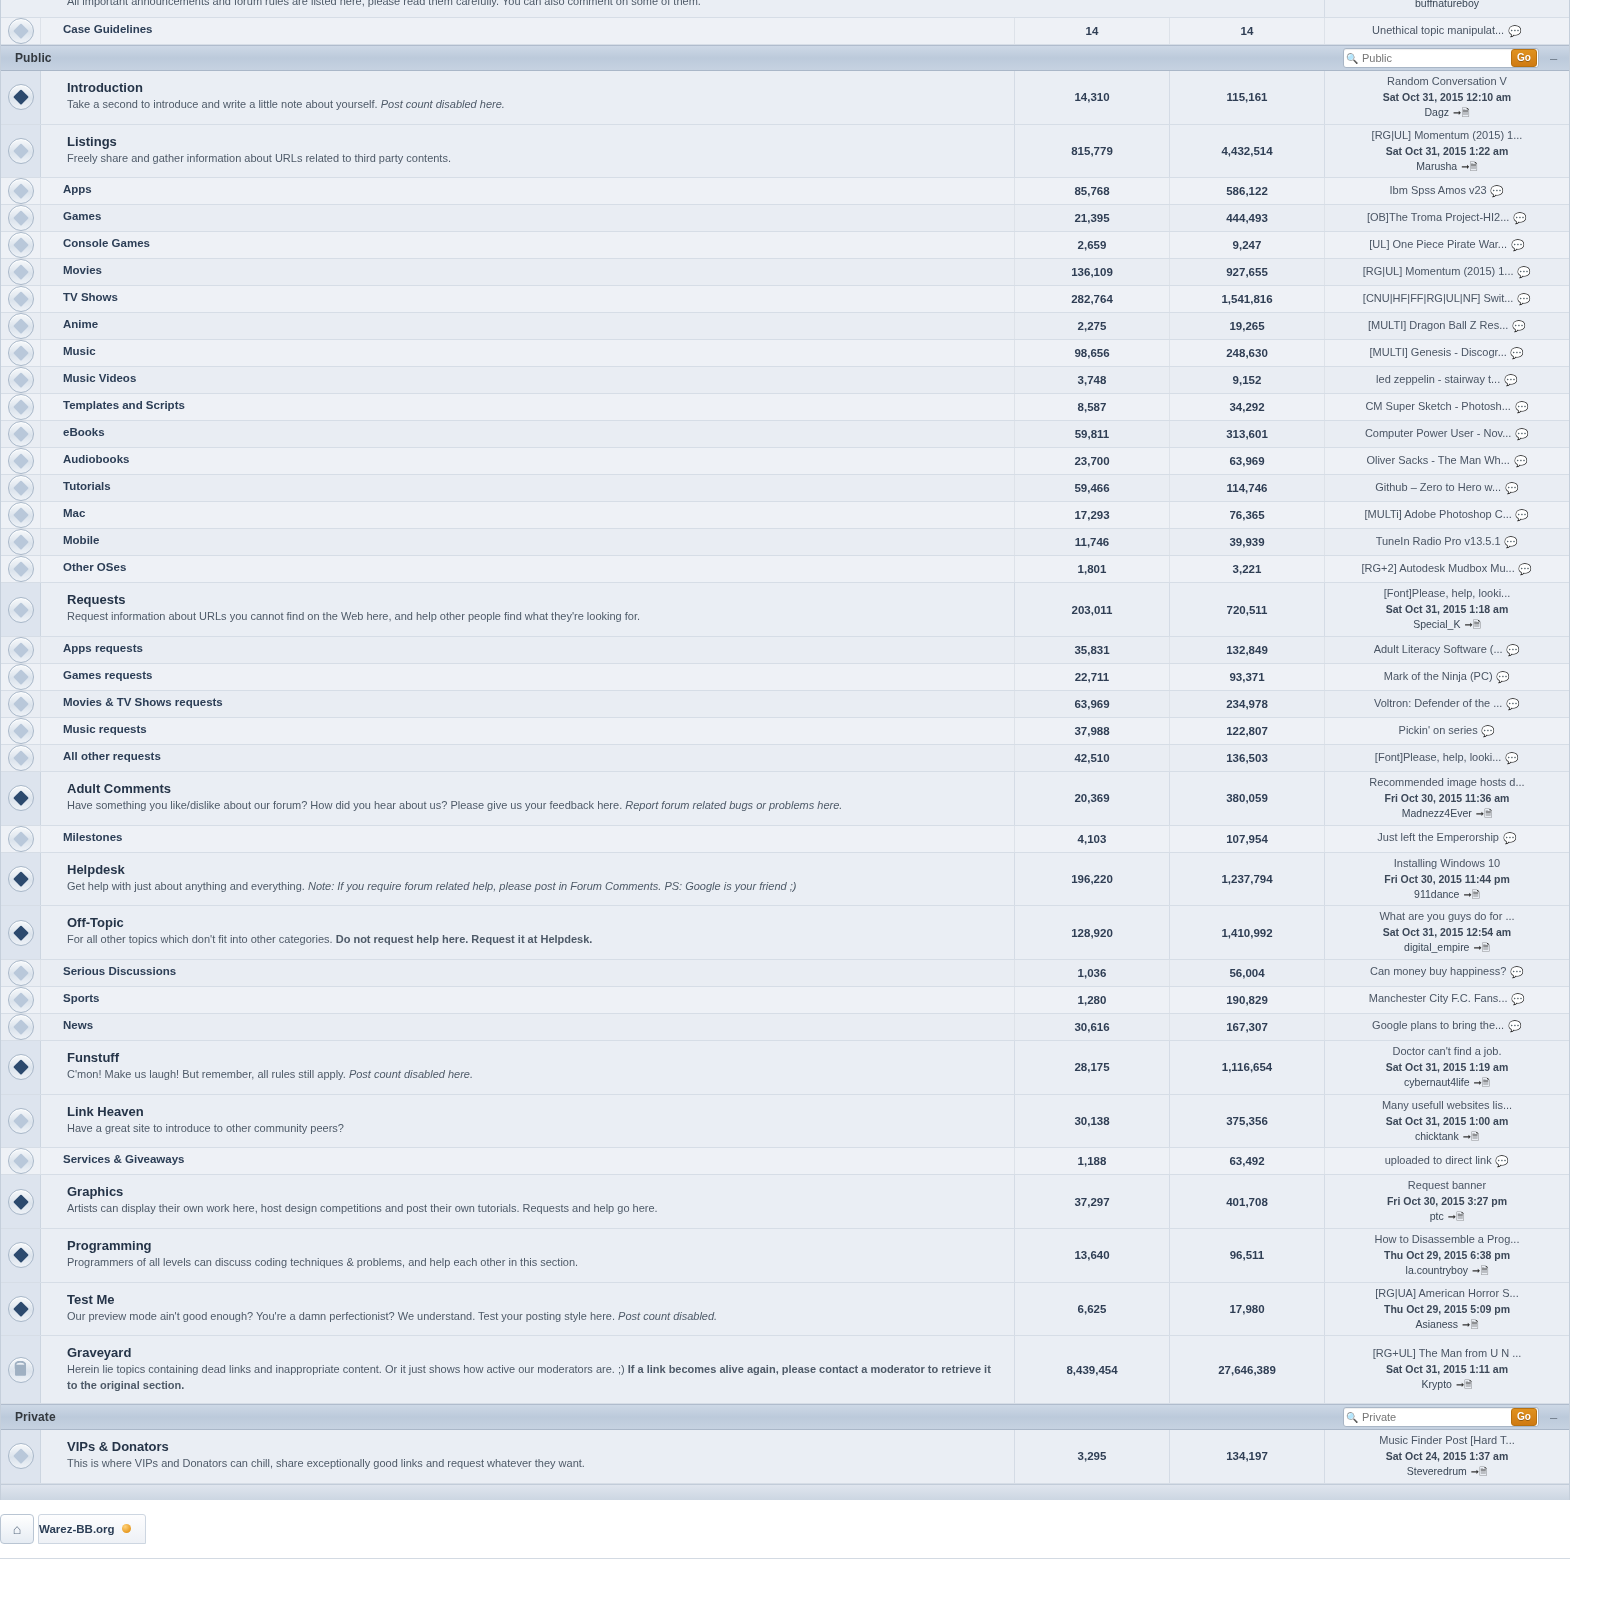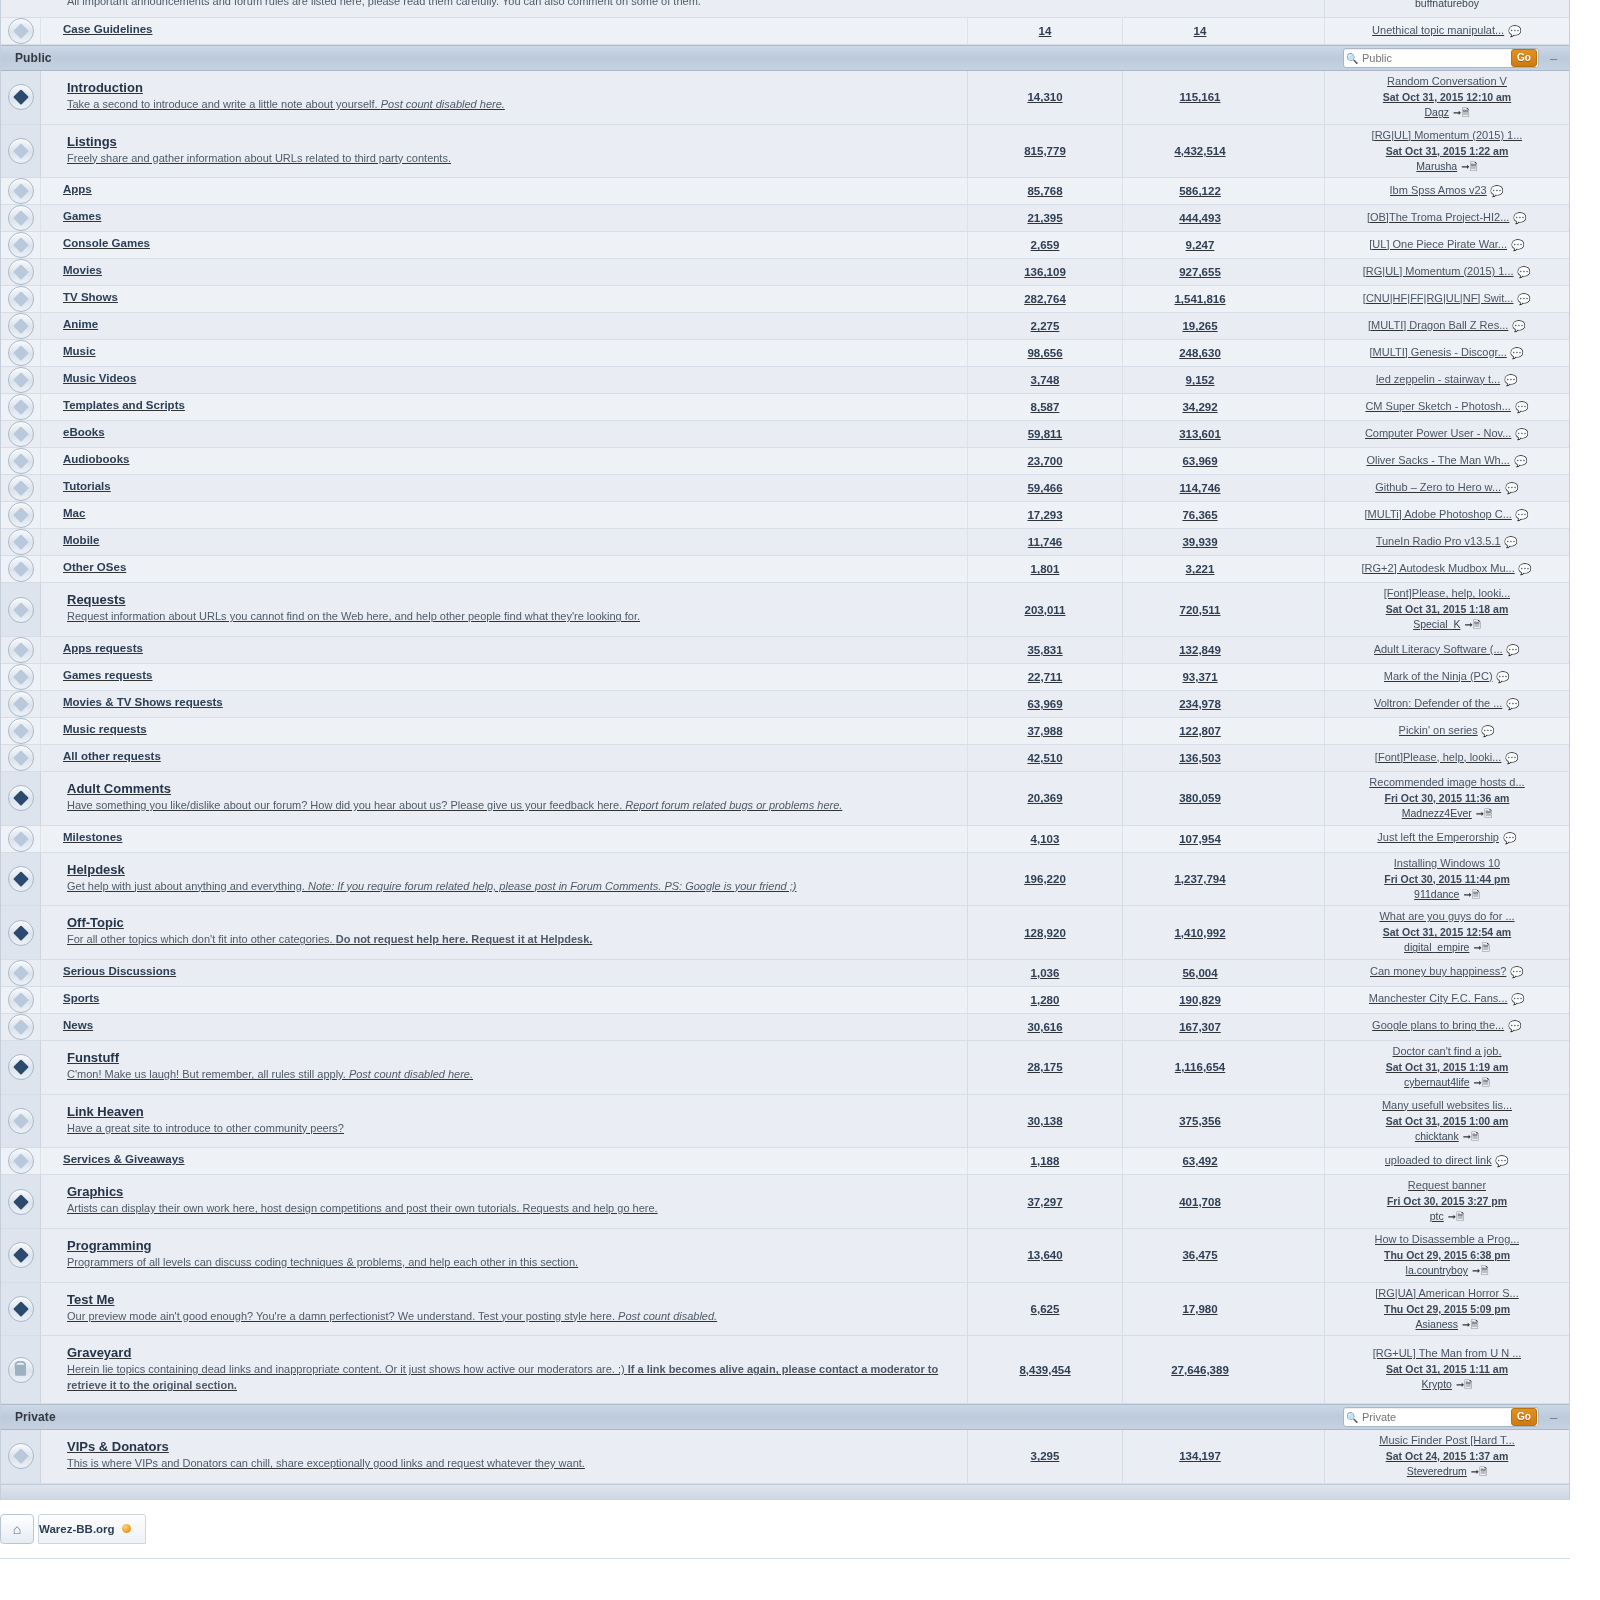--- a/index.html
+++ b/index.html
@@ -94,21 +94,20 @@
     cursor: pointer;
   }
 
   
   .row {
     display: flex;
     align-items: stretch;
     border-bottom: 1px solid #d6dde6;
     background: #eef1f6;
     position: relative;
-    text-decoration: underline;
   }
   .row.alt { background: #e9edf3; }
   .row.major { background: #eaeef4; }
   .row.major .c-icon { background: #dde4ee; }
 
   .c-icon {
     flex: 0 0 40px;
     display: flex;
     align-items: center;
     justify-content: center;
@@ -134,21 +133,20 @@
   .c-last {
     flex: 0 0 245px;
     display: flex; flex-direction: column;
     align-items: center; justify-content: center;
     border-left: 1px solid #dde2e9;
     padding: 3px 6px;
     text-align: center;
     color: #4a5564;
     font-size: 11px;
     line-height: 1.45;
-    margin-left: 47px;
   }
   .row.major .c-topics,
   .row.major .c-posts,
   .row.major .c-last { border-left: 1px solid #d4dbe5; }
 
   .fname {
     display: block;
     font-weight: bold;
     color: #2c3e56;
     font-size: 11.5px;
@@ -896,21 +894,21 @@
             <span class="ficon">
               <span class="ring"></span>
               <span class="gem"></span>
             </span>
           </div>
           <div class="c-name">
             <a class="fname" href="#">Programming</a>
             <span class="fdesc">Programmers of all levels can discuss coding techniques &amp; problems, and help each other in this section.</span>
           </div>
           <div class="c-topics">13,640</div>
-          <div class="c-posts">36,475</div>
+          <div class="c-posts">96,511</div>
           <div class="c-last">
             <span class="lp-title">How to Disassemble a Prog...</span>
             <span class="lp-date">Thu Oct 29, 2015 6:38 pm</span>
             <span class="lp-user">la.countryboy<span class="ico-jump">➞🗎</span></span>
           </div>
         </div>
         <div class="row major">
           <div class="c-icon">
             <span class="ficon">
               <span class="ring"></span>

